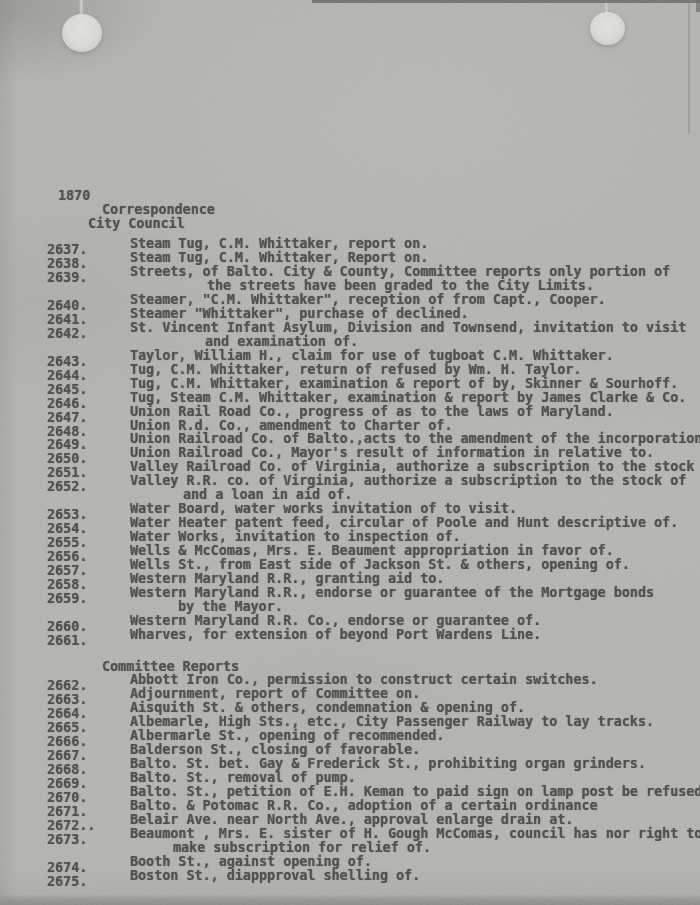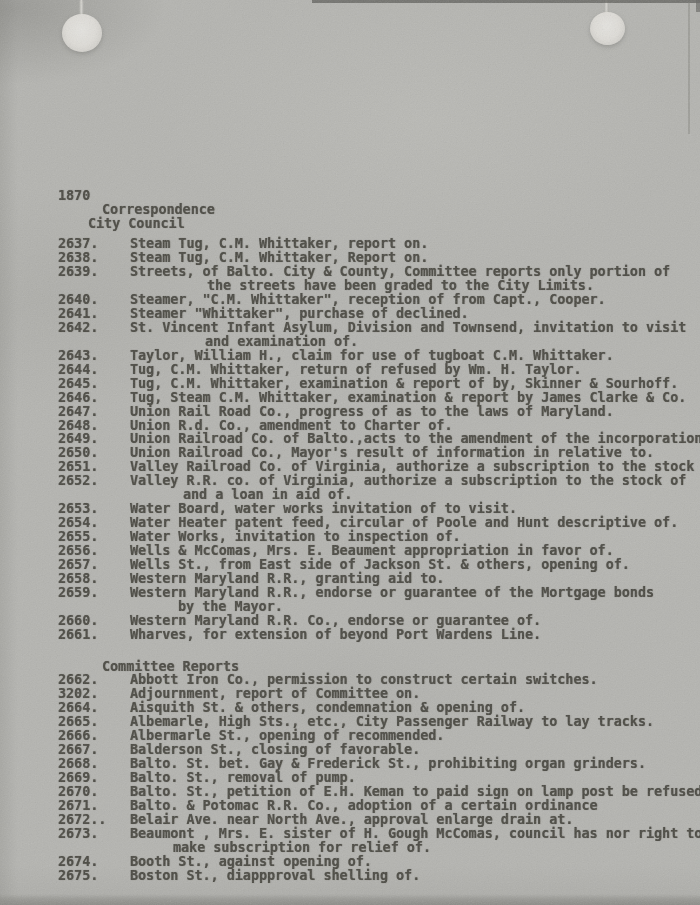--- a/index.html
+++ b/index.html
@@ -49,21 +49,21 @@
     position:absolute;top:0;white-space:nowrap;
     font-size:13.4px;line-height:13.95px;font-weight:700;
     color:#4a4942;
     text-shadow:0.4px 0.4px 1px rgba(72,71,64,0.55), -0.3px 0 0.6px rgba(72,71,64,0.25);
   }
   .year .t{left:38px;}
   .sec-title-outer .t{left:68px;}
   .sec-title-inner .t{left:82px;}
   .gap-before{margin-top:18px;}
   .entries-gap{margin-top:6.5px;}
-  .no{left:38px;}
+  .no{left:27px;margin-top:6px;}
   .txt{left:110px;}
 </style>
 </head>
 <body>
 
 <div class="page">
 
   <div class="mottle"></div>
 
   <div class="string string-left"></div>
@@ -200,21 +200,21 @@
           <span class="t txt">Wharves, for extension of beyond Port Wardens Line.</span>
         </div>
         <div class="row sec-title-inner gap-before">
           <span class="t">Committee Reports</span>
         </div>
         <div class="row ">
           <span class="t no">2662.</span>
           <span class="t txt">Abbott Iron Co., permission to construct certain switches.</span>
         </div>
         <div class="row ">
-          <span class="t no">3202.</span>
+          <span class="t no">2663.</span>
           <span class="t txt">Adjournment, report of Committee on.</span>
         </div>
         <div class="row ">
           <span class="t no">2664.</span>
           <span class="t txt">Aisquith St. &amp; others, condemnation &amp; opening of.</span>
         </div>
         <div class="row ">
           <span class="t no">2665.</span>
           <span class="t txt">Albemarle, High Sts., etc., City Passenger Railway to lay tracks.</span>
         </div>

